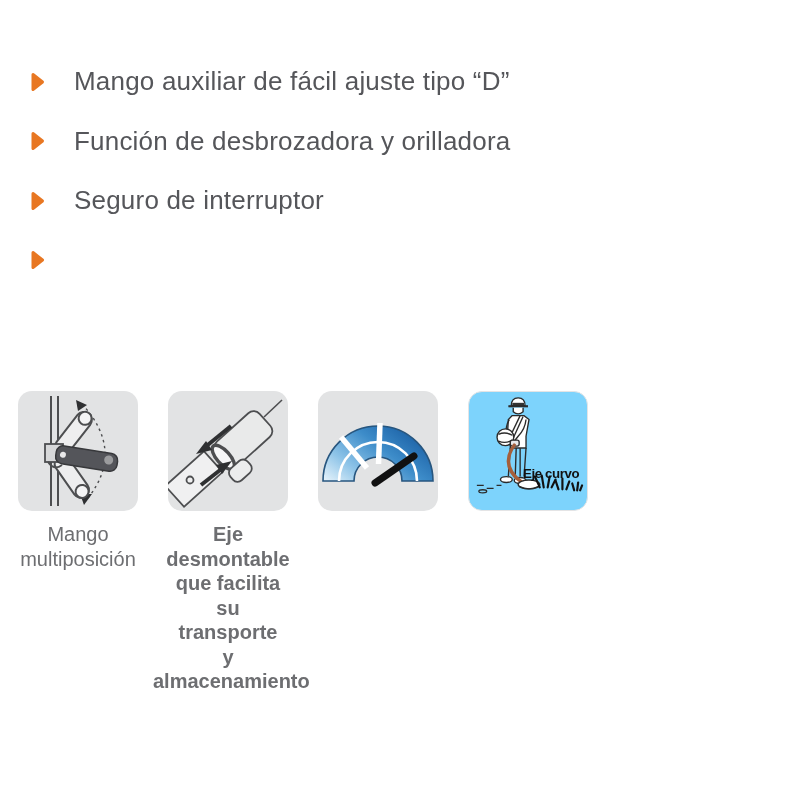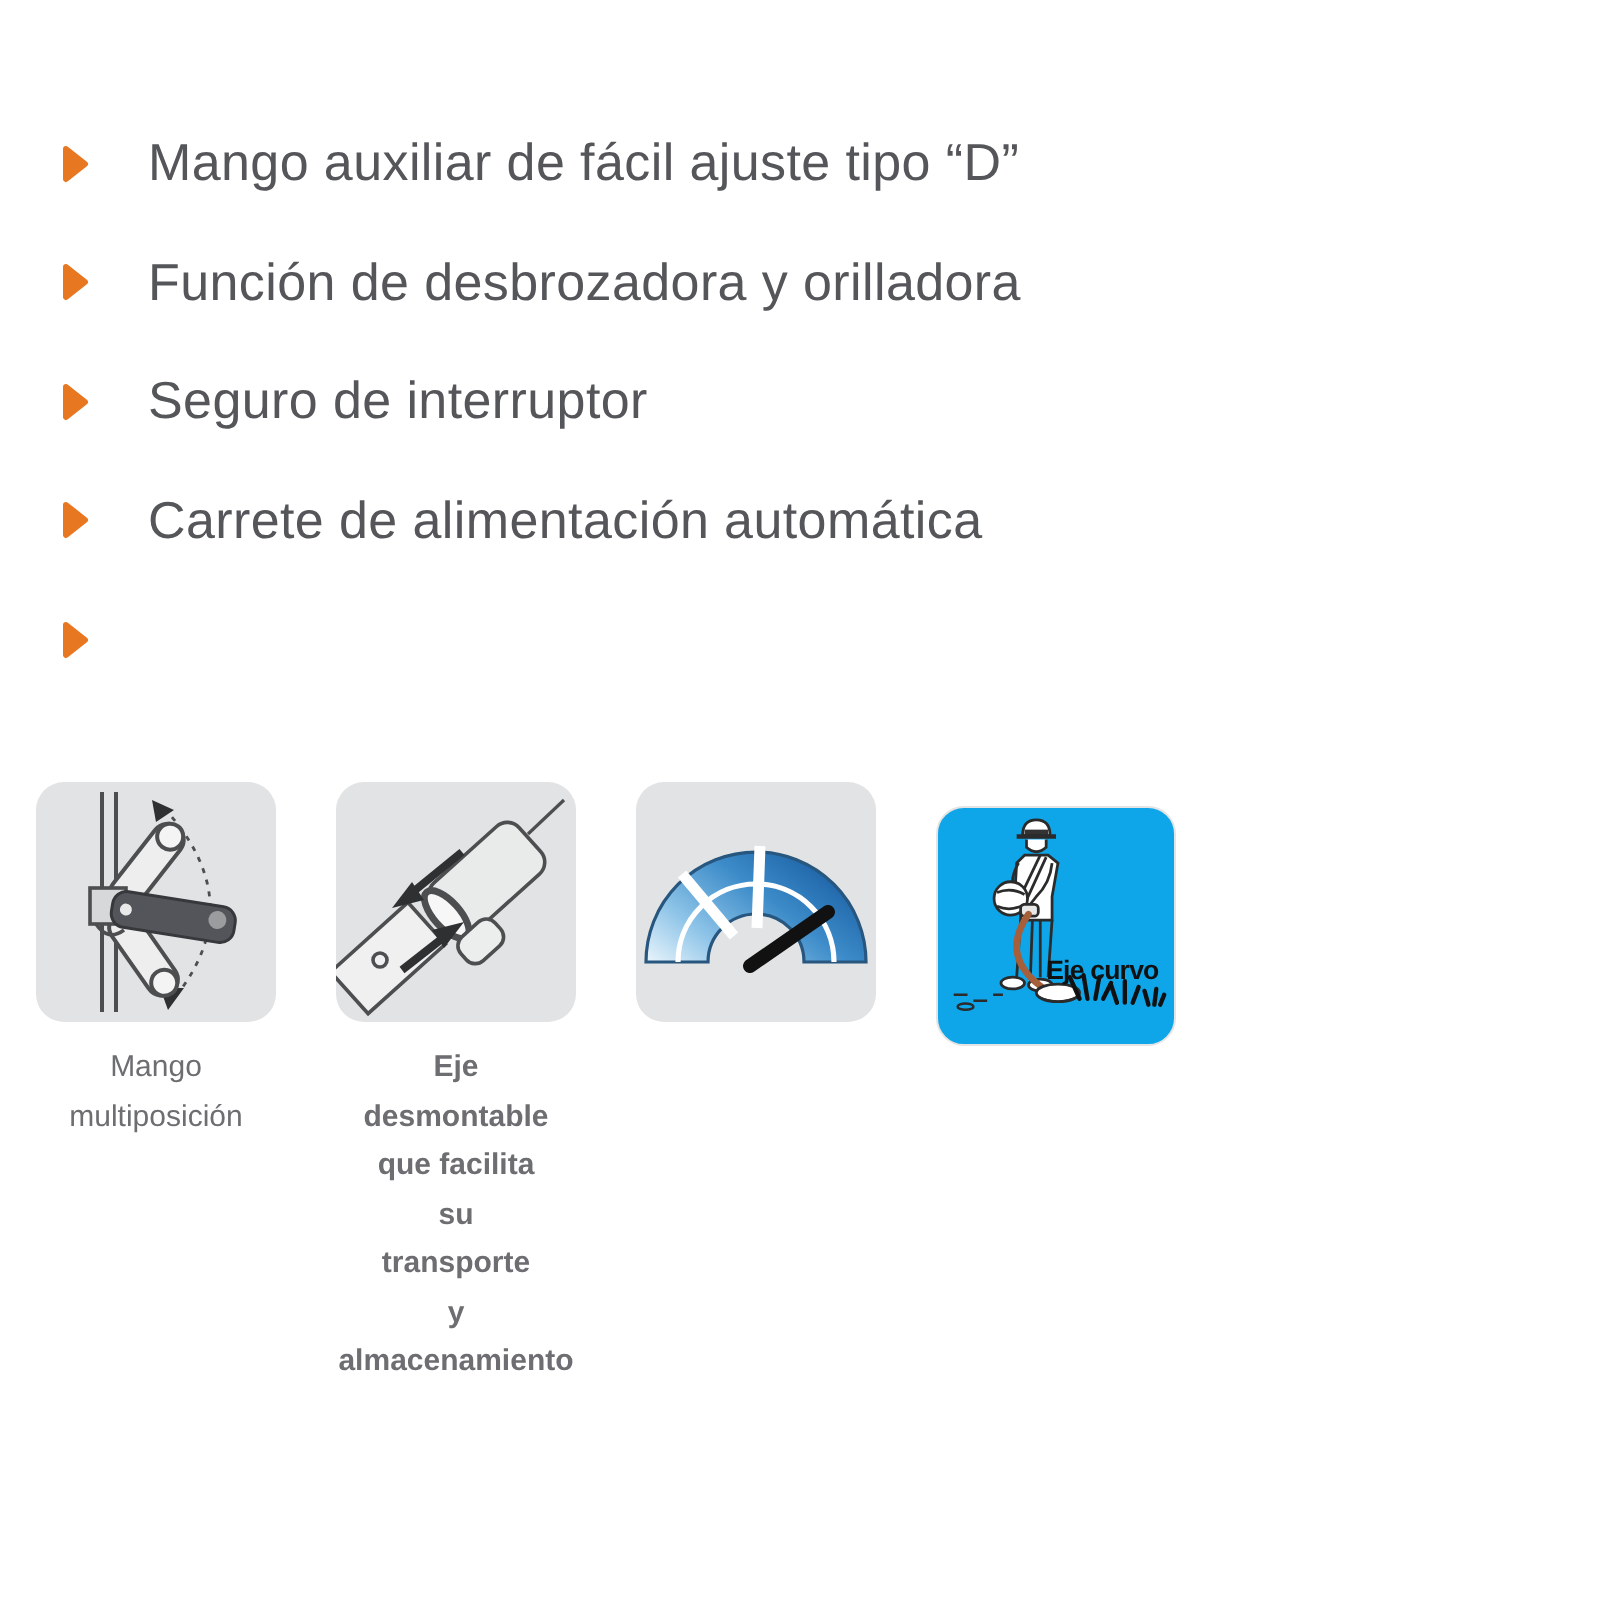--- a/index.html
+++ b/index.html
@@ -10,24 +10,24 @@
   
   .features { list-style:none; position:absolute; left:18px; top:40px; margin:12px; padding:0; }
   .features li { display:flex; align-items:center; height:59.5px; }
   .bullet { width:15px; height:20px; margin-right:29px; flex:none; display:flex; align-items:center; }
   .feature-text { font-size:26px; color:#55565a; letter-spacing:0.2px; white-space:nowrap; }
 
   
   .icon-col { position:absolute; top:391px; width:150px; }
   .col-0 { left:3px; } .col-1 { left:153px;font-weight:bold; } .col-2 { left:303px; } .col-3 { left:453px; }
   .tile { width:120px; height:120px; border-radius:14px; background:#e2e3e4; margin:0 auto; }
-  .tile.light { background:#0ea5e9; border:1px solid #e4e4e5; box-sizing:border-box;margin-top:12px; }
+  .tile.light { background:#7dd3fc; border:1px solid #e4e4e5; box-sizing:border-box; }
   .tile svg { display:block; }
   .caption {
-    margin-top:11px; text-align:center; font-size:15px; line-height:24.5px;
+    margin-top:11px; text-align:center; font-size:20px; line-height:24.5px;
     color:#6d6e71; white-space:pre-line;
   }
 </style>
 </head>
 <body>
 
 <div>
 
   <ul class="features">
     <li>
@@ -46,28 +46,20 @@
       </span>
       <span class="feature-text">Función de desbrozadora y orilladora</span>
     </li>
     <li>
       <span class="bullet">
         <svg width="15" height="20" viewBox="0 0 15 20">
             <path d="M3 2.5 L12.5 10 L3 17.5 Z" fill="#e87722" stroke="#e87722" stroke-width="3" stroke-linejoin="round"></path>
           </svg>
       </span>
       <span class="feature-text">Seguro de interruptor</span>
-    </li>
-    <li>
-      <span class="bullet">
-        <svg width="15" height="20" viewBox="0 0 15 20">
-            <path d="M3 2.5 L12.5 10 L3 17.5 Z" fill="#e87722" stroke="#e87722" stroke-width="3" stroke-linejoin="round"></path>
-          </svg>
-      </span>
-      <span class="feature-text">Carrete de alimentación automática</span>
     </li>
     <li>
       <span class="bullet">
         <svg width="15" height="20" viewBox="0 0 15 20">
             <path d="M3 2.5 L12.5 10 L3 17.5 Z" fill="#e87722" stroke="#e87722" stroke-width="3" stroke-linejoin="round"></path>
           </svg>
       </span>
     </li>
   </ul>
 

